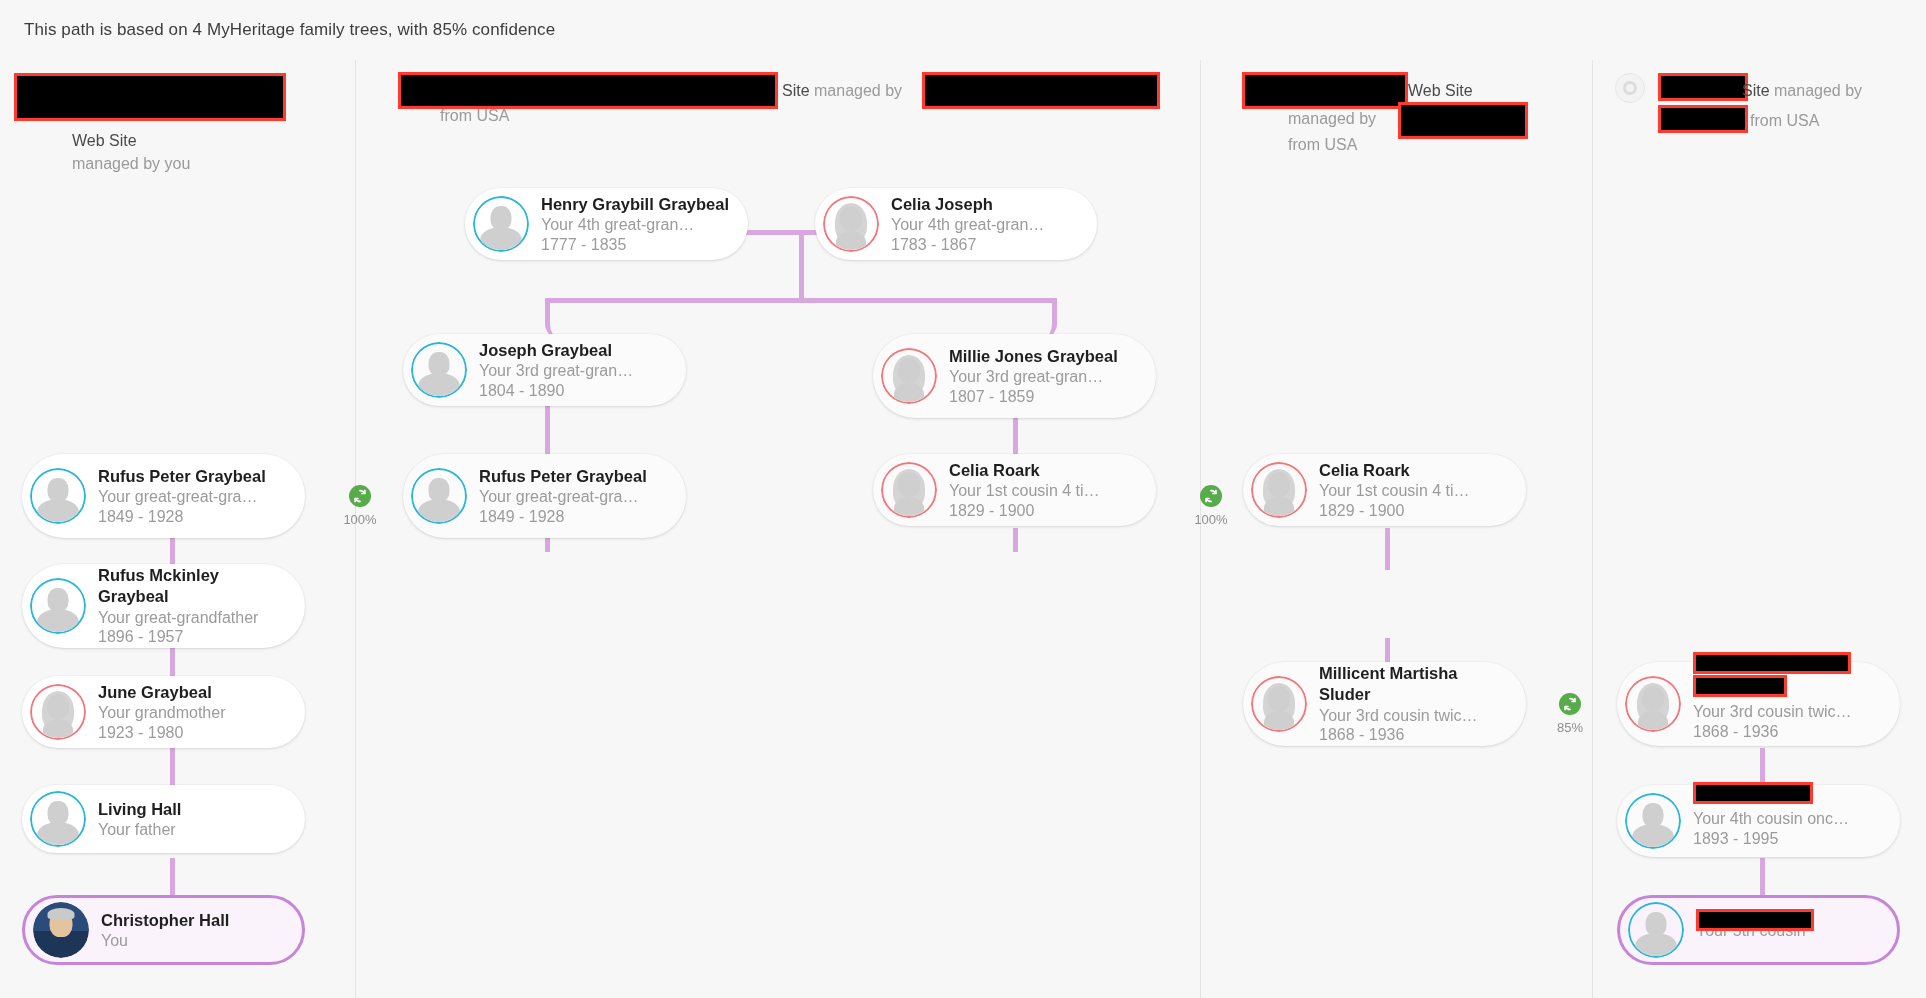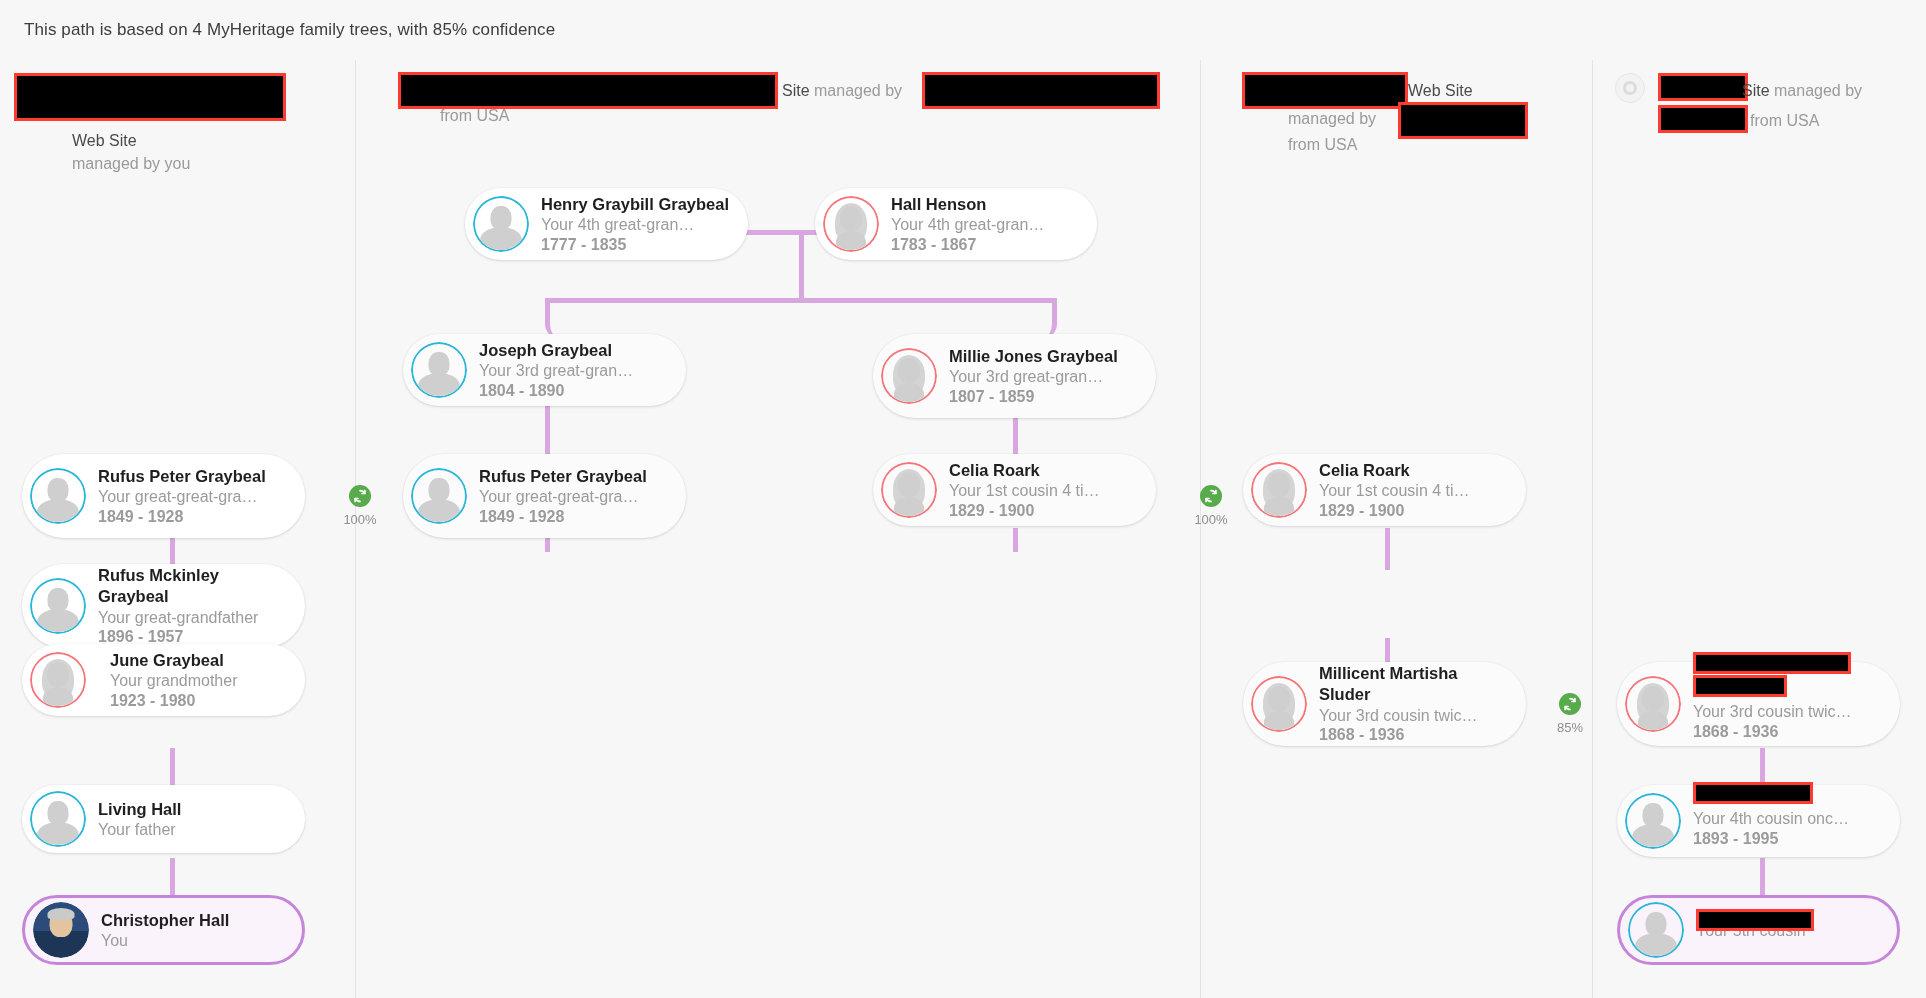--- a/index.html
+++ b/index.html
@@ -84,21 +84,21 @@
     width:23px; height:26px; border-radius:48% 48% 44% 44%; background:#e3c3a0;
   }
   .photo::after {
     content:""; position:absolute; left:50%; top:6px; transform:translateX(-50%);
     width:27px; height:12px; border-radius:50% 50% 30% 30%; background:#c9cbc8;
   }
 
   .ctext { margin-left: 12px; min-width: 0; }
   .cname { font-size: 16.5px; font-weight: bold; color: #1f1f1f; line-height: 1.28; white-space: nowrap; }
   .crel  { font-size: 16px; color: #9b9b9b; line-height: 1.22; white-space: nowrap; }
-  .cdate { font-size: 16px; color: #9b9b9b; line-height: 1.22; white-space: nowrap; font-weight: bold; }
+  .cdate { font-size: 16px; color: #9b9b9b; line-height: 1.22; white-space: nowrap; }
 
   
   .conn { position: absolute; background: #d9a7e0; z-index: 1; }
   .conn-v { width: 5px; }
   .conn-h { height: 5px; }
   .conn-box {
     position: absolute; z-index: 1;
     border: 5px solid #d9a7e0; border-top: none; border-bottom: none;
     border-bottom-left-radius: 14px; border-bottom-right-radius: 14px;
   }
@@ -223,21 +223,21 @@
   <div class="card" style="left:815px; top:188px; width:282px; height:72px;">
     <div class="avatar">
       <div class="ring f"></div>
       <div class="silh f">
           <div class="hair"></div>
           <div class="body"></div>
           <div class="head"></div>
         </div>
     </div>
     <div class="ctext">
-      <div class="cname">Hall Henson</div>
+      <div class="cname">Celia Joseph</div>
       <div class="crel">Your 4th great-gran…</div>
       <div class="cdate">1783 - 1867</div>
     </div>
   </div>
 
   <div class="card dim" style="left:403px; top:334px; width:283px; height:72px;">
     <div class="avatar">
       <div class="ring"></div>
       <div class="silh">
           <div class="body"></div>
@@ -361,21 +361,21 @@
           <div class="head"></div>
         </div>
     </div>
     <div class="ctext">
       <div class="cname" style="white-space:normal;max-width:175px;">Rufus Mckinley Graybeal</div>
       <div class="crel">Your great-grandfather</div>
       <div class="cdate">1896 - 1957</div>
     </div>
   </div>
 
-  <div class="card" style="left:22px; top:644px; width:283px; height:72px;gap:12px;">
+  <div class="card" style="left:22px; top:676px; width:283px; height:72px;">
     <div class="avatar">
       <div class="ring f"></div>
       <div class="silh f">
           <div class="hair"></div>
           <div class="body"></div>
           <div class="head"></div>
         </div>
     </div>
     <div class="ctext">
       <div class="cname">June Graybeal</div>

